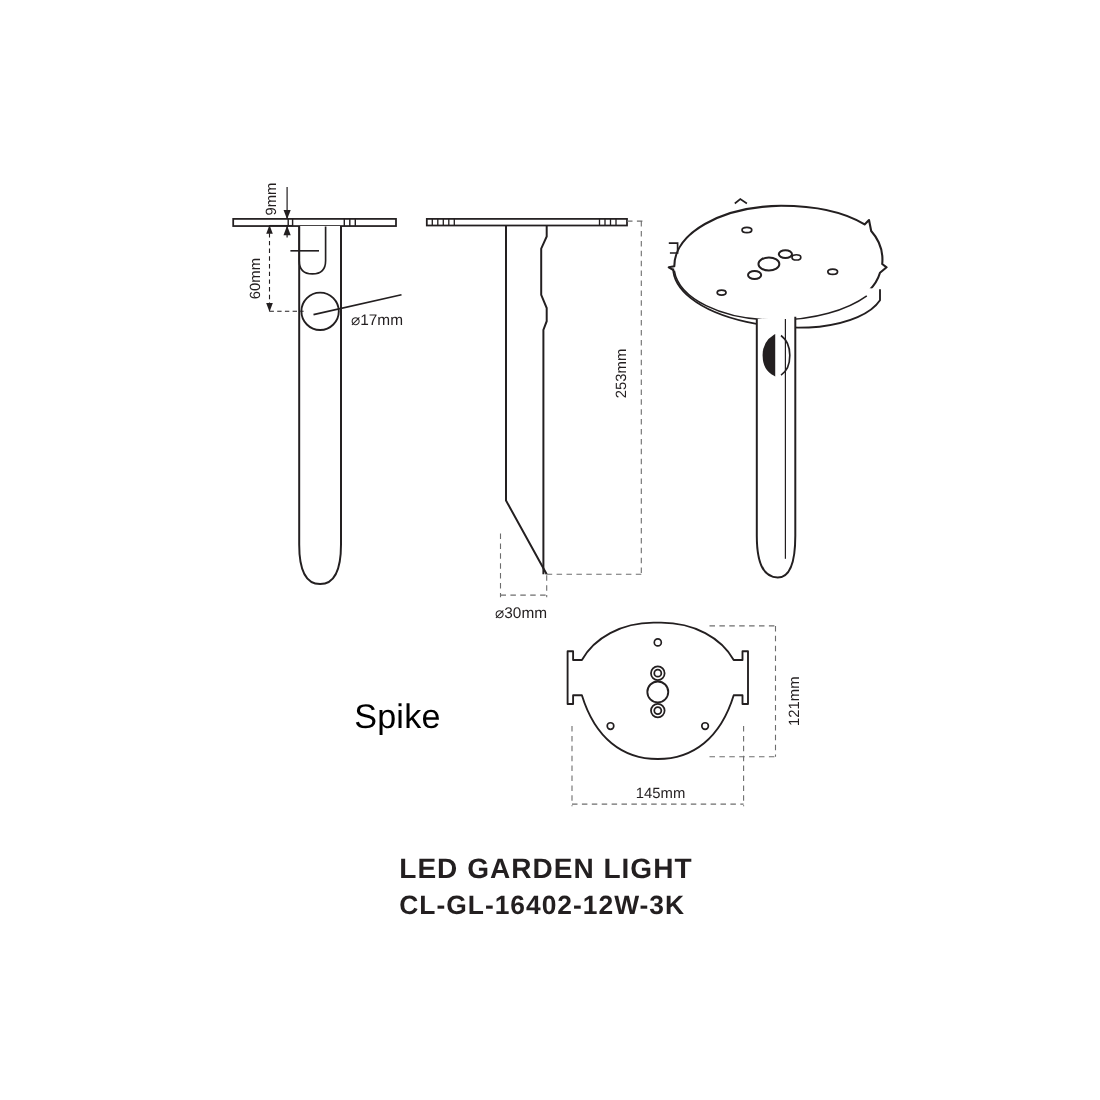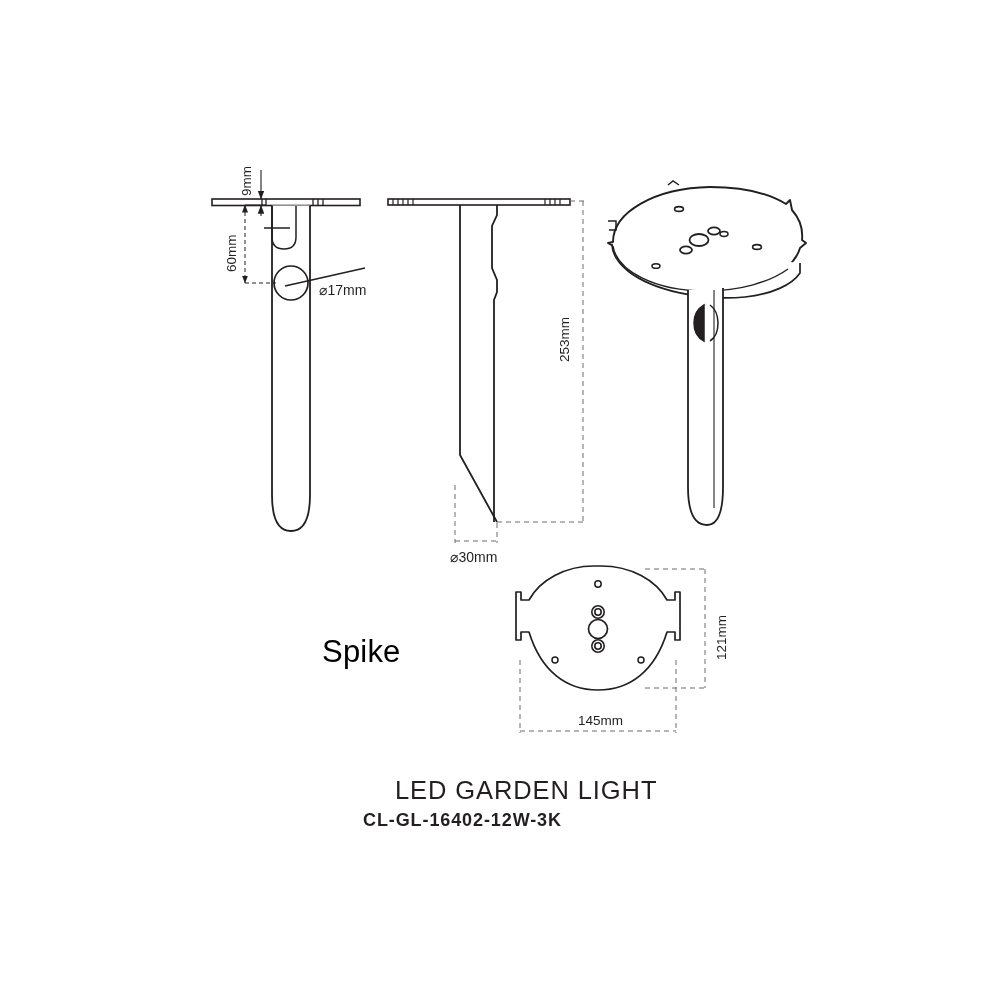--- a/index.html
+++ b/index.html
@@ -29,30 +29,29 @@
     font-size:31px;
     font-weight:400;
     letter-spacing:0.2px;
     color:#000000;
     white-space:nowrap;
   }
   .txt-title{
     position:absolute;
     left:363px;top:776px;
     font-size:25.5px;
-    font-weight:400;
+    font-weight:700;
     letter-spacing:0.9px;
     color:#231f20;
     white-space:nowrap;
-    margin-left:32px;
   }
   .txt-model{
     position:absolute;
     left:363px;top:810px;
-    font-size:18px;
+    font-size:24px;
     font-weight:700;
     letter-spacing:0.9px;
     color:#231f20;
     white-space:nowrap;
   }
   
   .dimtext{
     font-family:"Liberation Sans", sans-serif;
     font-size:13.5px;
     fill:#231f20;

